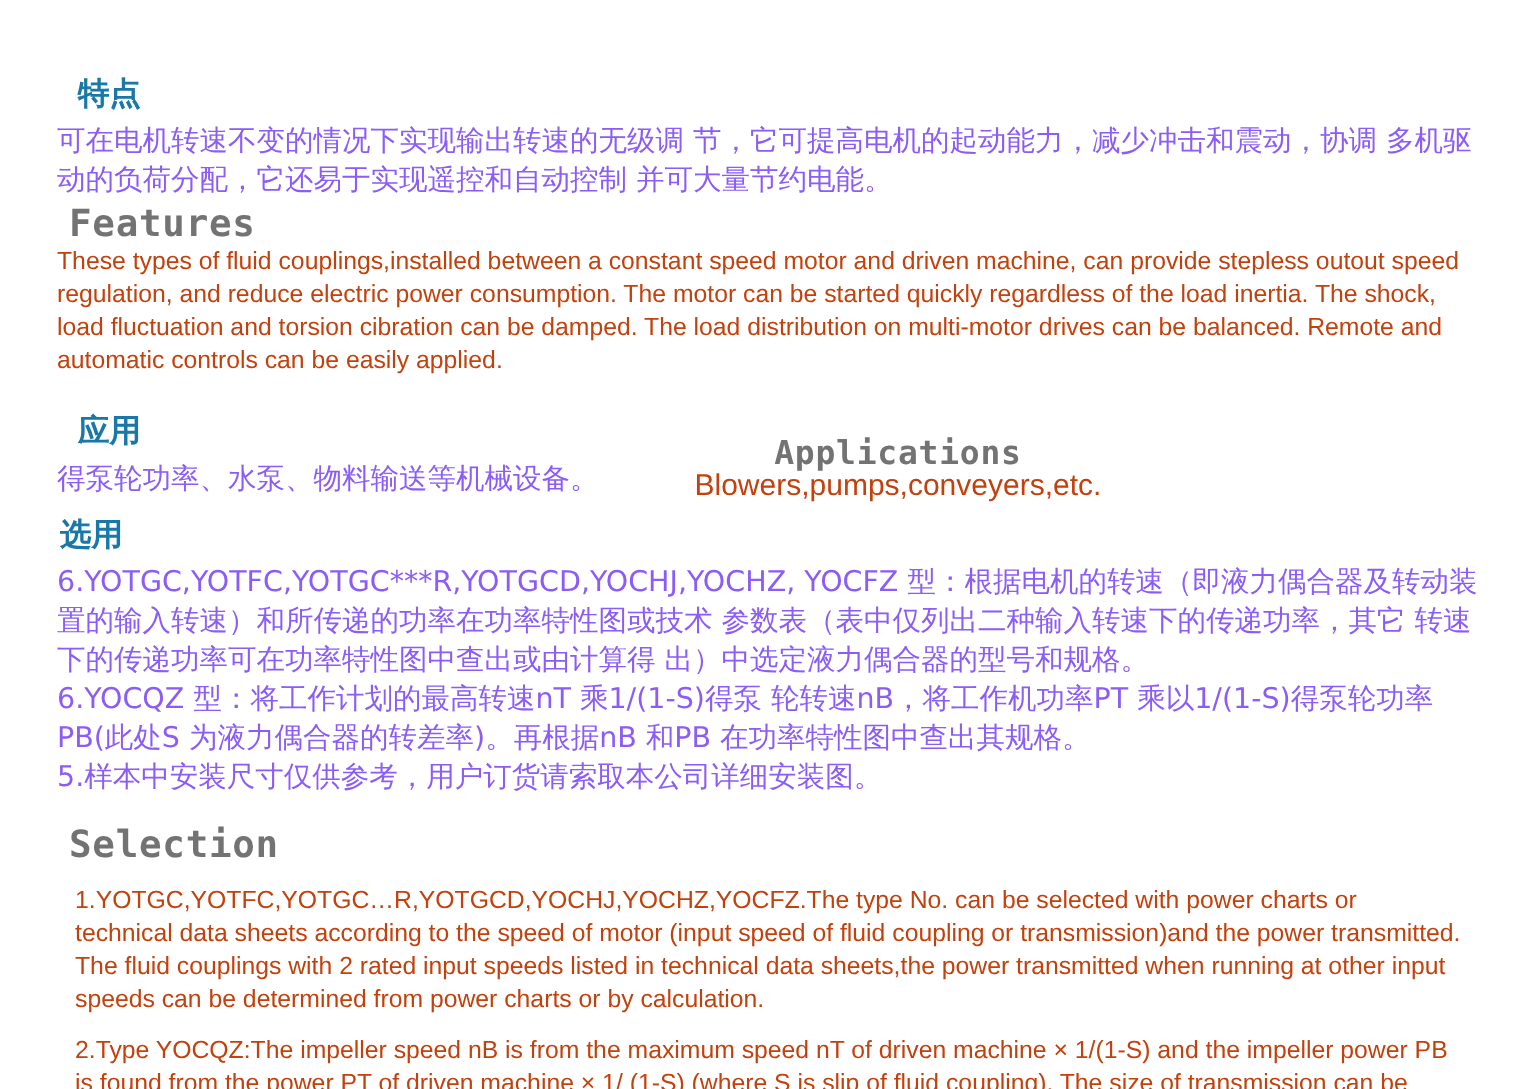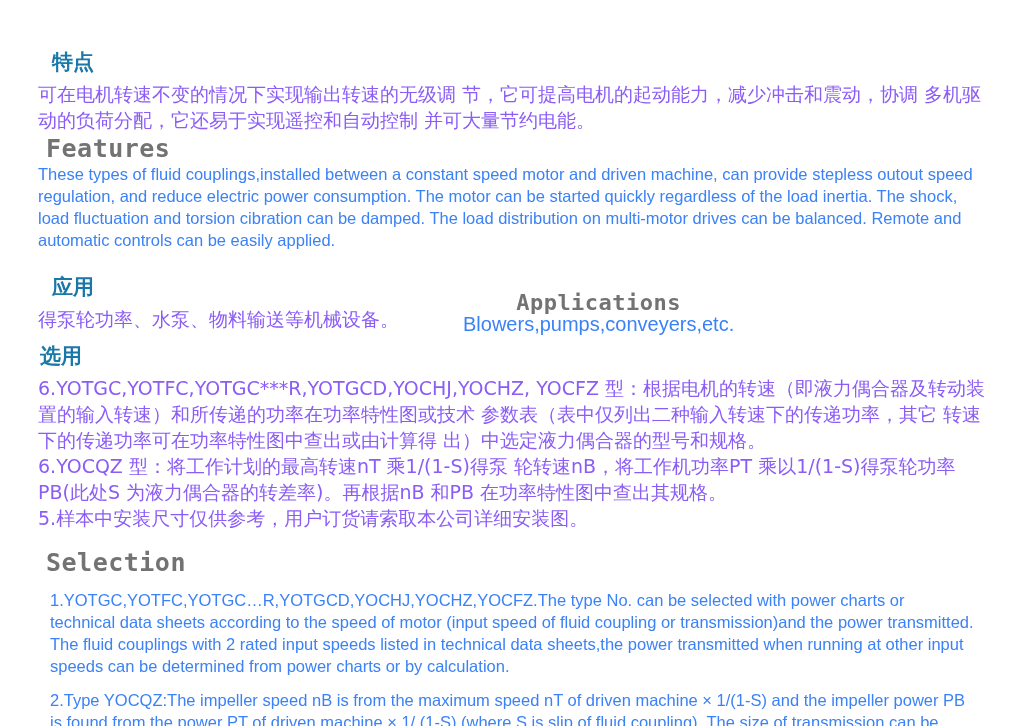--- a/index.html
+++ b/index.html
@@ -44,21 +44,21 @@
     font-size: 19px;
     line-height: 26px;
     color: #8b5cf6;
     margin: 0;
   }
   .cn-body p { margin: 0; }
   .en-body {
     font-family: "Liberation Sans", sans-serif;
     font-size: 16.5px;
     line-height: 22px;
-    color: #3b82f6;
+    color: #c2410c;
     margin: 0;
   }
   .en-body p { margin: 12px; }
   .en-body.sm { font-size: 20px; line-height: 19px; }
   .sec-features-cn   { margin-bottom: 2px; }
   .sec-features-en   { margin-bottom: 0; }
   .app-row {
     display: flex;
     align-items: flex-start;
     margin-top: 24px;

